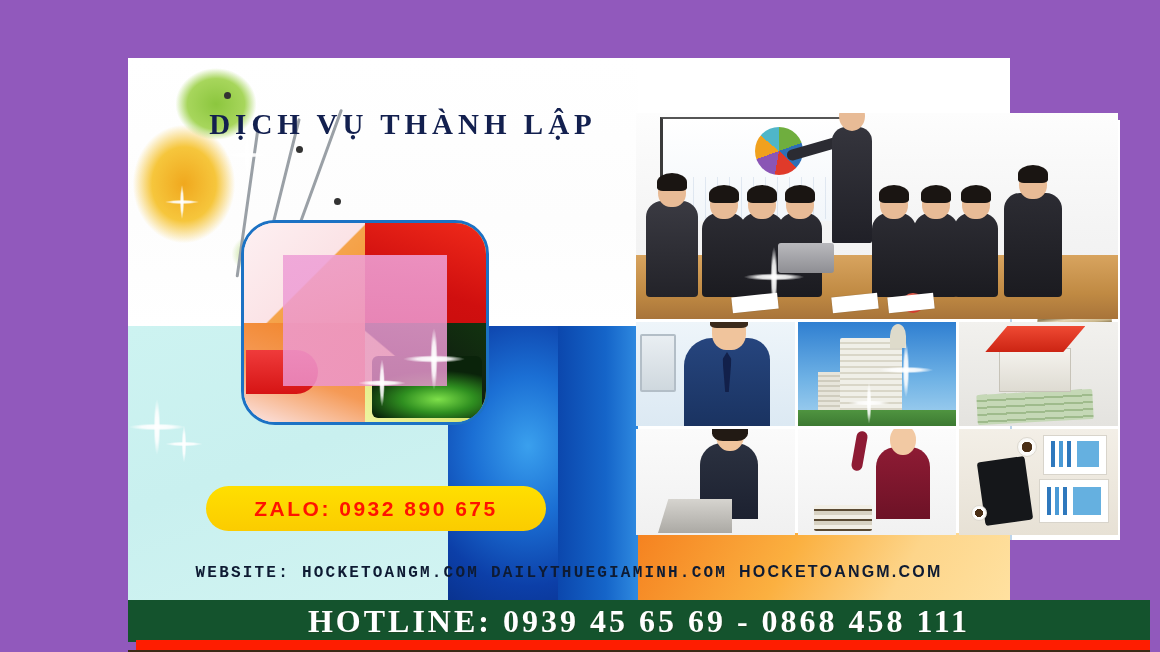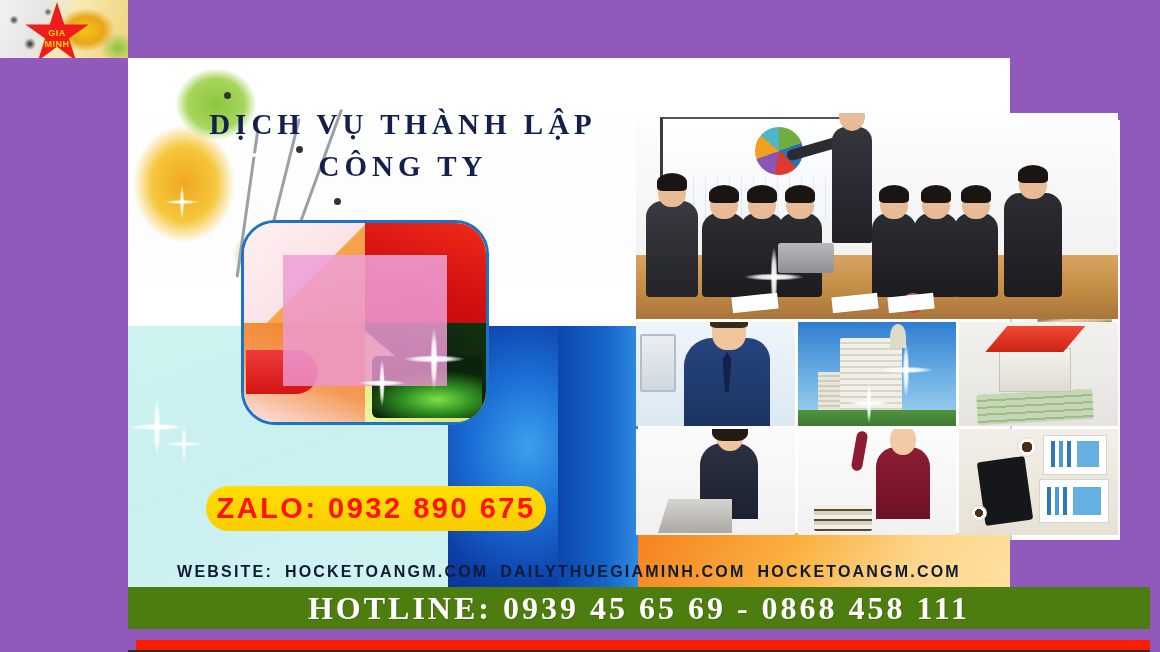--- a/index.html
+++ b/index.html
@@ -172,36 +172,36 @@
 
   
   .zalo-btn {
     position: absolute; left: 78px; top: 428px;
     width: 340px; height: 45px;
     background: linear-gradient(180deg, #ffdf00 0%, #fbcc00 100%);
     border-radius: 24px;
     display: flex; align-items: center; justify-content: center;
   }
   .zalo-btn span {
-    color: #ff1300; font-size: 29px; font-weight: bold;
+    color: #ff1300; font-size: 21px; font-weight: bold;
     letter-spacing: 2.5px;
     font-family: "Liberation Sans", sans-serif;
   }
 
   
   .website-line {
     position: absolute; left: 0; top: 505px; width: 882px;
     text-align: center;
     font-size: 16px; font-weight: bold;
     color: #0e1b33;
     letter-spacing: 2.2px;
     white-space: nowrap;
     font-family: "Liberation Sans", sans-serif;
   }
-  .website-line .w { margin-right: 12px; }
+  .website-line .w { margin-right: 12px; font-family: Liberation Mono, monospace; }
 
   
   .photo-col {
     position: absolute; left: 1010px; top: 120px;
     width: 110px; height: 420px;
     background: #ffffff;
     border-left: 2px solid #bcd4ea;
     overflow: hidden;
   }
   .books {
@@ -409,23 +409,23 @@
     background: radial-gradient(circle at 50% 50%, #4a2f16 0 40%, #ffffff 42%, #f1efe9 100%);
     border: 1px solid #ddd9d0;
   }
   .tablet-dark {
     position: absolute; left: 22px; top: 30px; width: 48px; height: 64px;
     background: #15171a; border-radius: 3px; transform: rotate(-8deg);
   }
 
   
   .hotline-bar {
-    position: absolute; left: 128px; bottom: 23px;
+    position: absolute; left: 128px; bottom: 10px;
     width: 1022px; height: 42px;
-    background: #4d7c0f;
+    background: #14532d;
     display: flex; align-items: center; justify-content: center;
   }
   .hotline-text {
     font-family: "Liberation Serif", serif;
     font-weight: bold; font-size: 32px;
     color: #ffffff;
     letter-spacing: 3px;
     white-space: nowrap;
     text-shadow: 1px 1px 0 rgba(60,40,20,0.25);
   }
@@ -440,26 +440,20 @@
   }
   .right-edge-purple {
     position: absolute; right: 0; top: 0; width: 10px; height: 652px; background: #9159bc;
   }
 </style>
 </head>
 <body>
 
 <div id="poster">
 
-  <div class="logo-photo">
-    <div class="star">
-      <span>GIA</span>
-      <span>MINH</span>
-    </div>
-  </div>
 
 
   <div class="panel">
 
     <div class="bg-white-right"></div>
     <div class="bg-fruit">
       <div class="needle" style="left:118px; top:70px; height:150px; transform:rotate(8deg);"></div>
       <div class="needle" style="left:150px; top:58px; height:164px; transform:rotate(14deg);"></div>
       <div class="needle" style="left:182px; top:46px; height:176px; transform:rotate(20deg);"></div>
       <div class="dot" style="left:96px; top:34px;"></div>
@@ -467,21 +461,20 @@
       <div class="dot" style="left:206px; top:140px;"></div>
       <div class="dot" style="left:140px; top:186px;"></div>
     </div>
     <div class="bg-cyan"></div>
     <div class="bg-blue"></div>
     <div class="bg-blue2"></div>
     <div class="bg-orange"></div>
 
     <div class="headline">
       <span>DỊCH VỤ THÀNH LẬP</span>
-      <span class="l2">CÔNG TY</span>
     </div>
 
     <div class="emblem">
       <div class="emblem-shape">
         <div class="emblem-q q-tl"></div>
         <div class="emblem-q q-tr"></div>
         <div class="emblem-q q-bl"></div>
         <div class="emblem-q q-br"></div>
         <div class="emblem-red-swoosh"></div>
         <div class="emblem-green-swoosh"></div>

